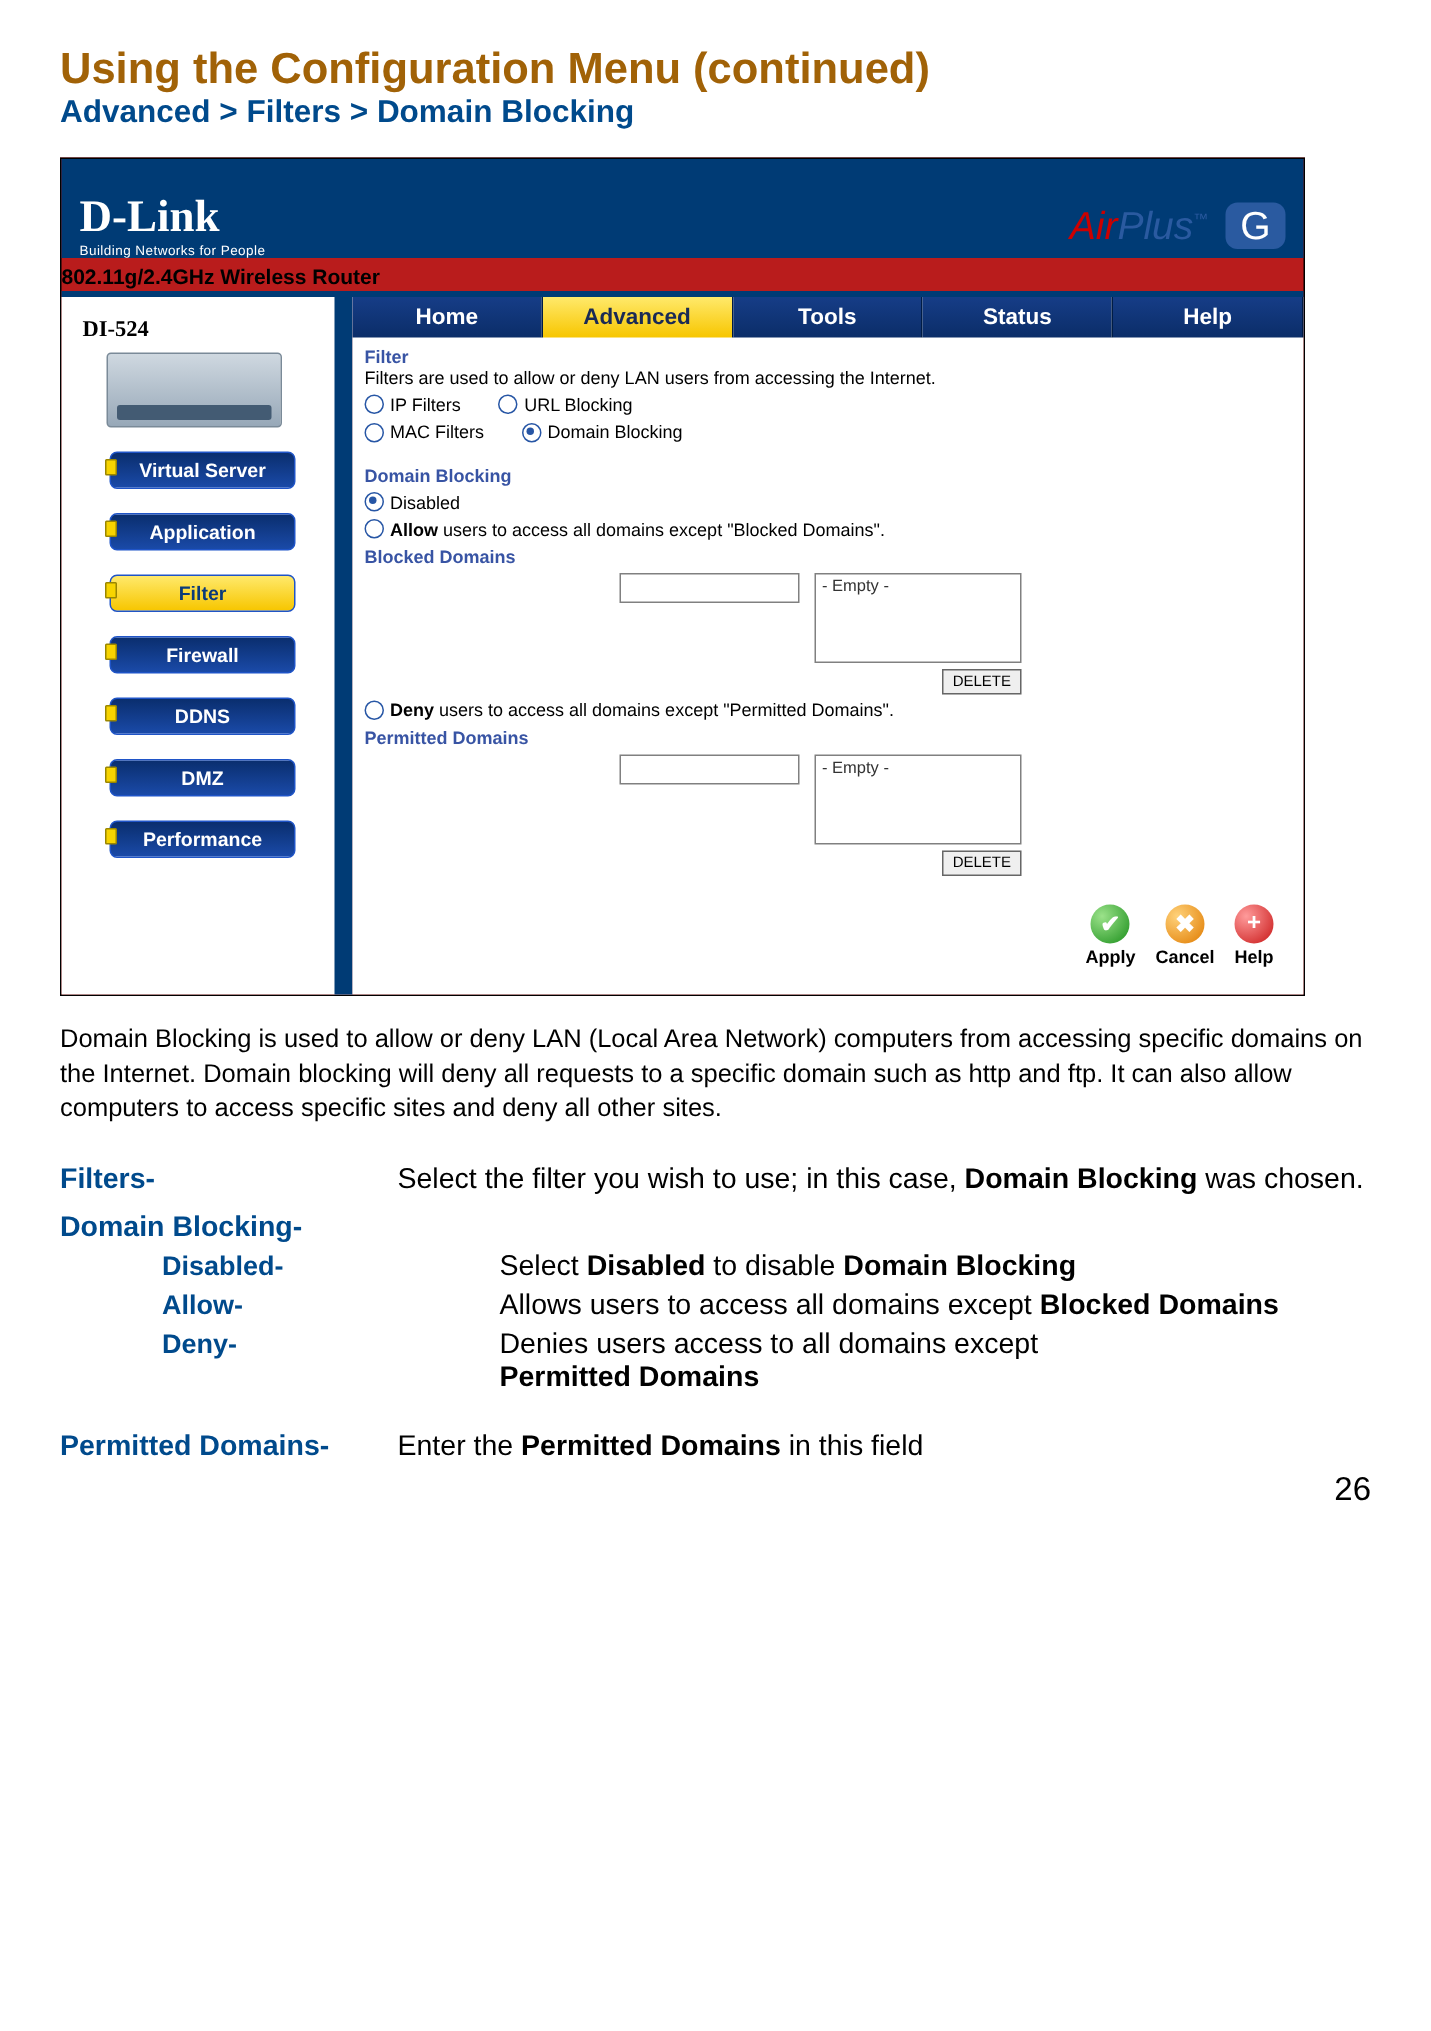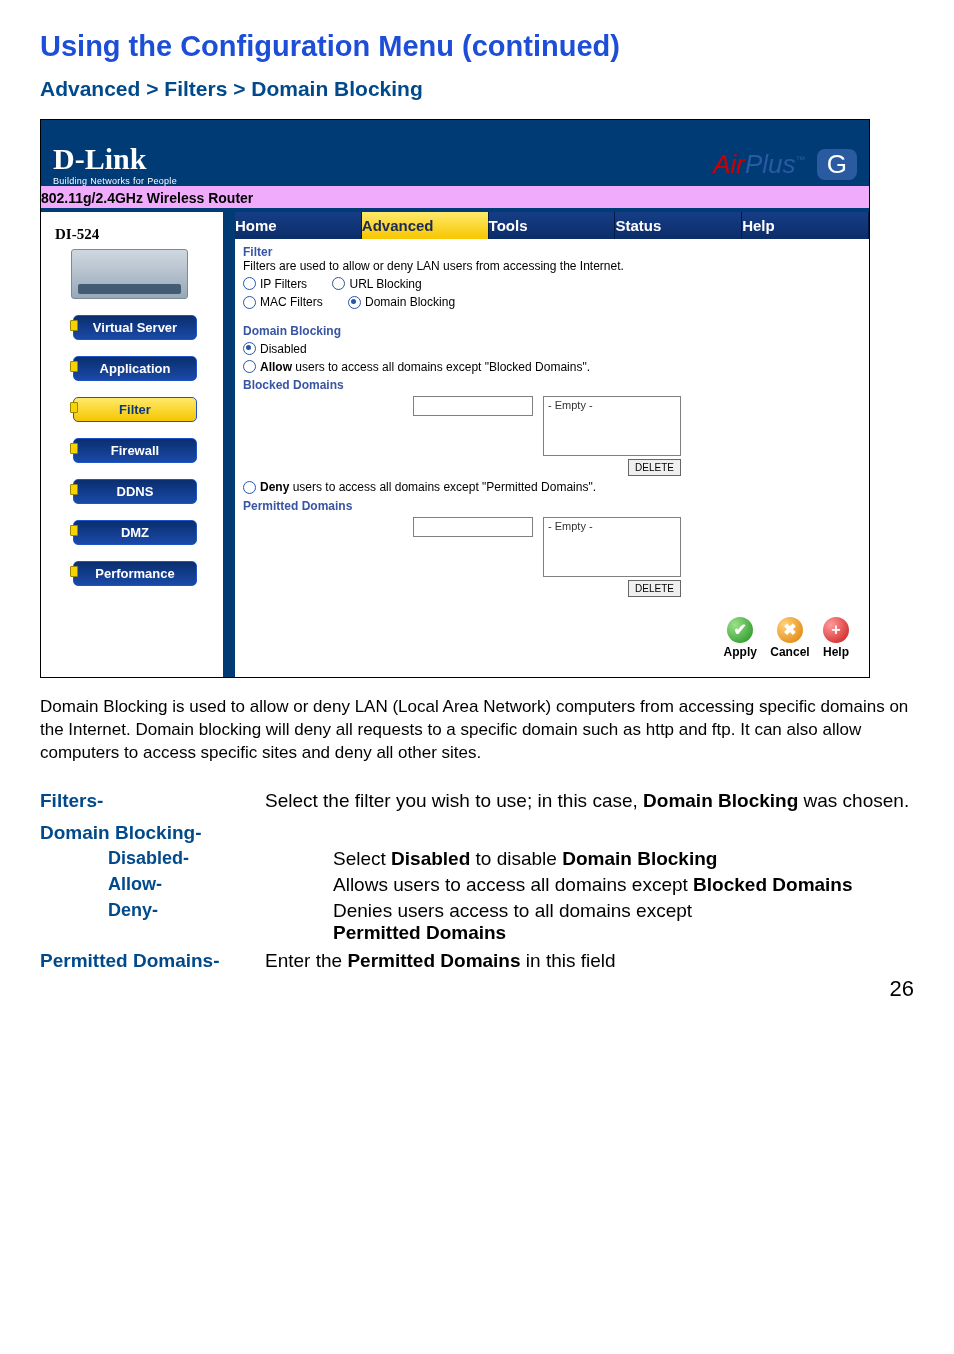--- a/index.html
+++ b/index.html
@@ -4,34 +4,34 @@
 <style>
   body {
     font-family: Arial, Helvetica, sans-serif;
     margin: 0;
     padding: 30px 40px;
     width: 874px;
     background: #fff;
     color: #000;
   }
   .page-title {
-    color: #1d4ed8;
+    color: #a16207;
     font-size: 29px;
     font-weight: bold;
-    margin-bottom: 14px;
+    margin-bottom: 0;
   }
   .breadcrumb {
     color: #004a8c;
     font-size: 21px;
     font-weight: bold;
     margin-bottom: 18px;
   }
   .router-box {
     border: 1px solid #000;
-    background: #f0abfc;
+    background: #b91c1c;
     width: 828px;
   }
   .router-header {
     background: #003b75;
     color: #fff;
     display: flex;
     align-items: flex-end;
     padding: 8px 12px 0 12px;
     height: 58px;
   }
@@ -132,20 +132,21 @@
   }
   .main {
     flex: 1;
     background: #fff;
   }
   .tabs {
     display: flex;
   }
   .tab {
     flex: 1;
+    text-align: center;
     font-size: 15px;
     font-weight: bold;
     padding: 5px 0;
     color: #fff;
     background: linear-gradient(#163d87,#0b2d68);
     border-right: 1px solid #001c45;
   }
   .tab.active {
     background: linear-gradient(#ffe96b,#f7c600);
     color: #1a2a55;
@@ -325,19 +326,19 @@
     <div class="def-text"><span>Select </span><b>Disabled</b><span> to disable </span><b>Domain Blocking</b></div>
   </div>
   <div>
     <div class="def-label sub">Allow-</div>
     <div class="def-text"><span>Allows users to access all domains except </span><b>Blocked Domains</b></div>
   </div>
   <div>
     <div class="def-label sub">Deny-</div>
     <div class="def-text"><span>Denies users  access to  all domains except </span><br><b>Permitted Domains</b></div>
   </div>
-  <div style="margin-top:6px">
+  <div style="margin-top:24px">
     <div class="def-label">Permitted Domains-</div>
     <div class="def-text"><span>Enter the </span><b>Permitted Domains</b><span> in this field</span></div>
   </div>
 </div>
 
 <div class="page-num">26</div>
 
 </body></html>

